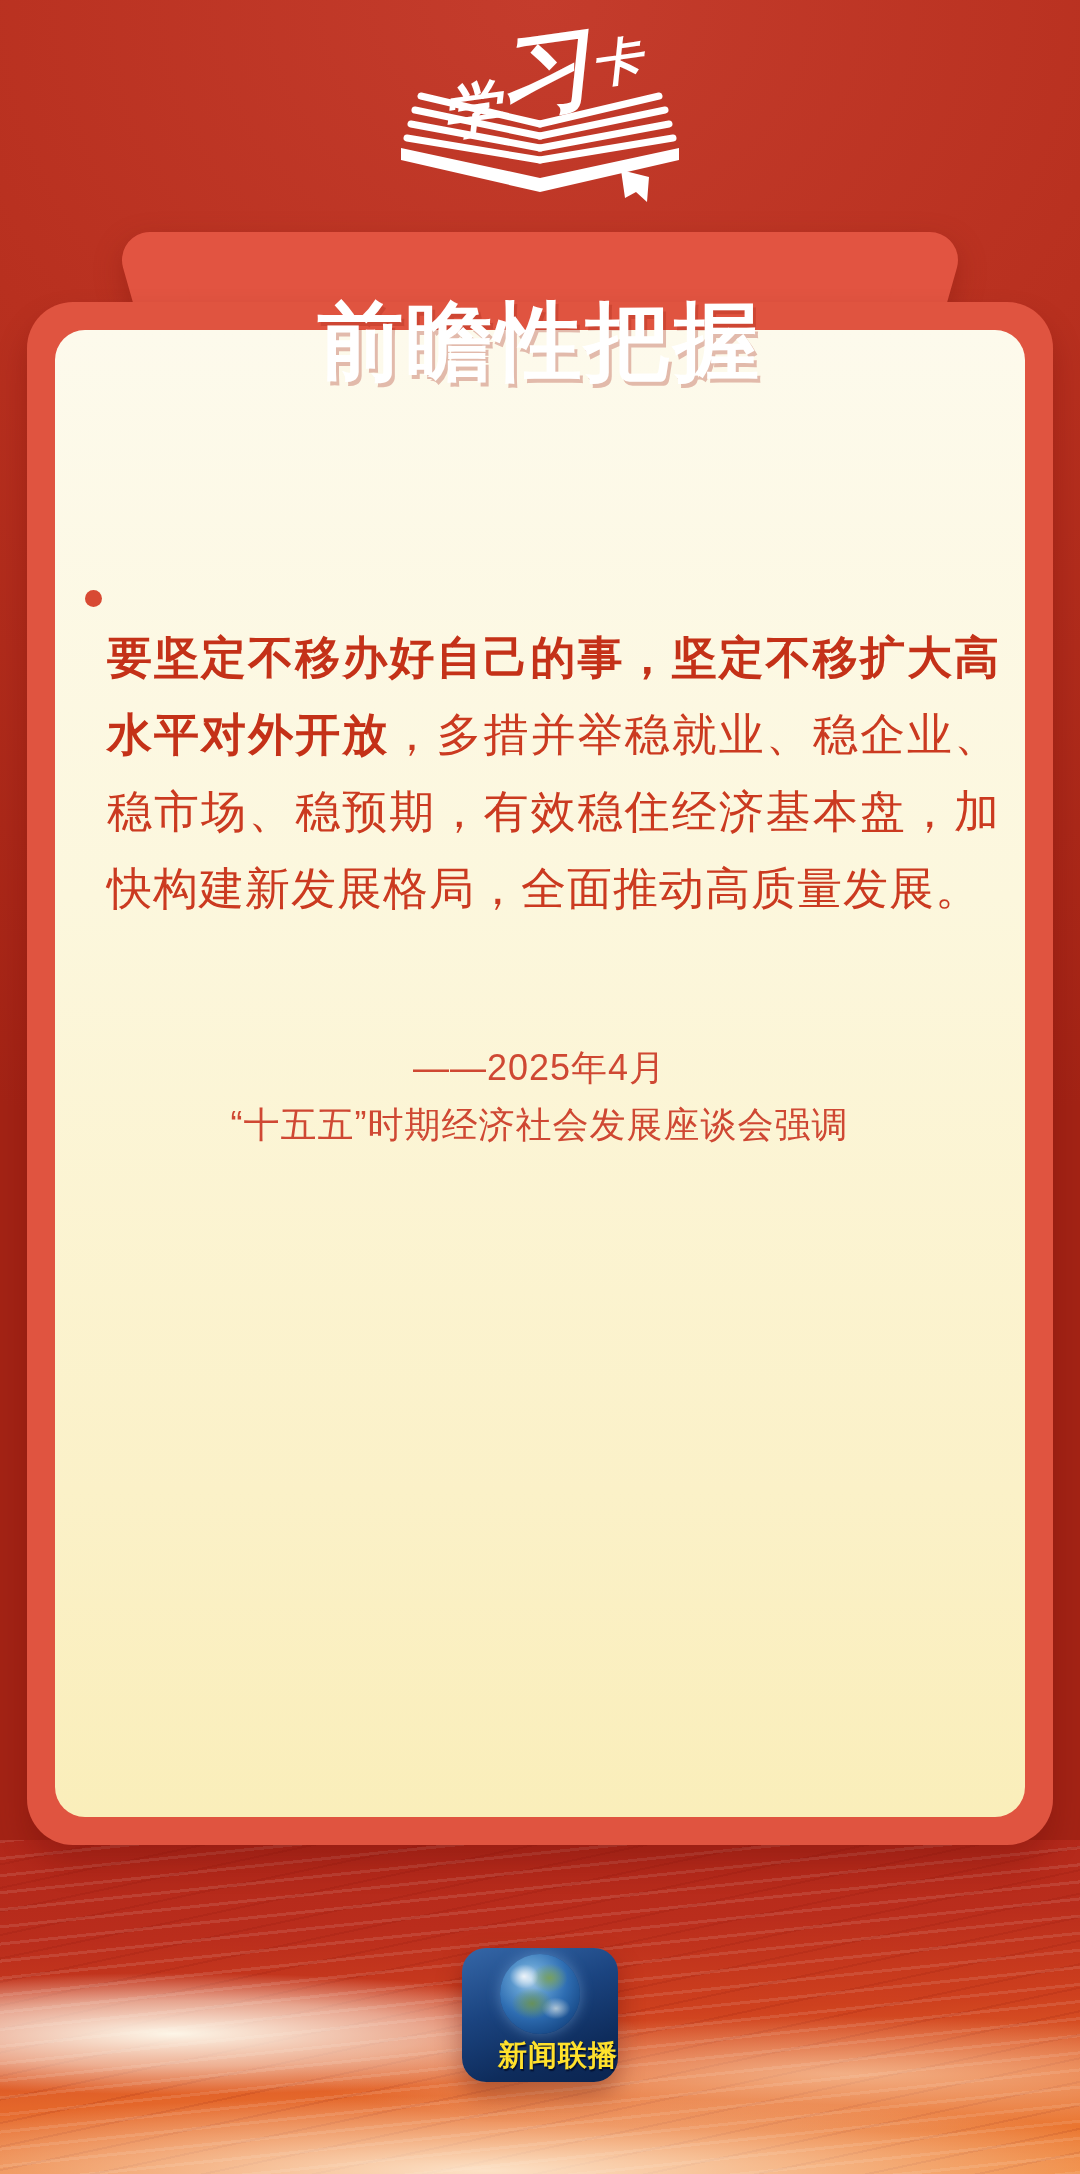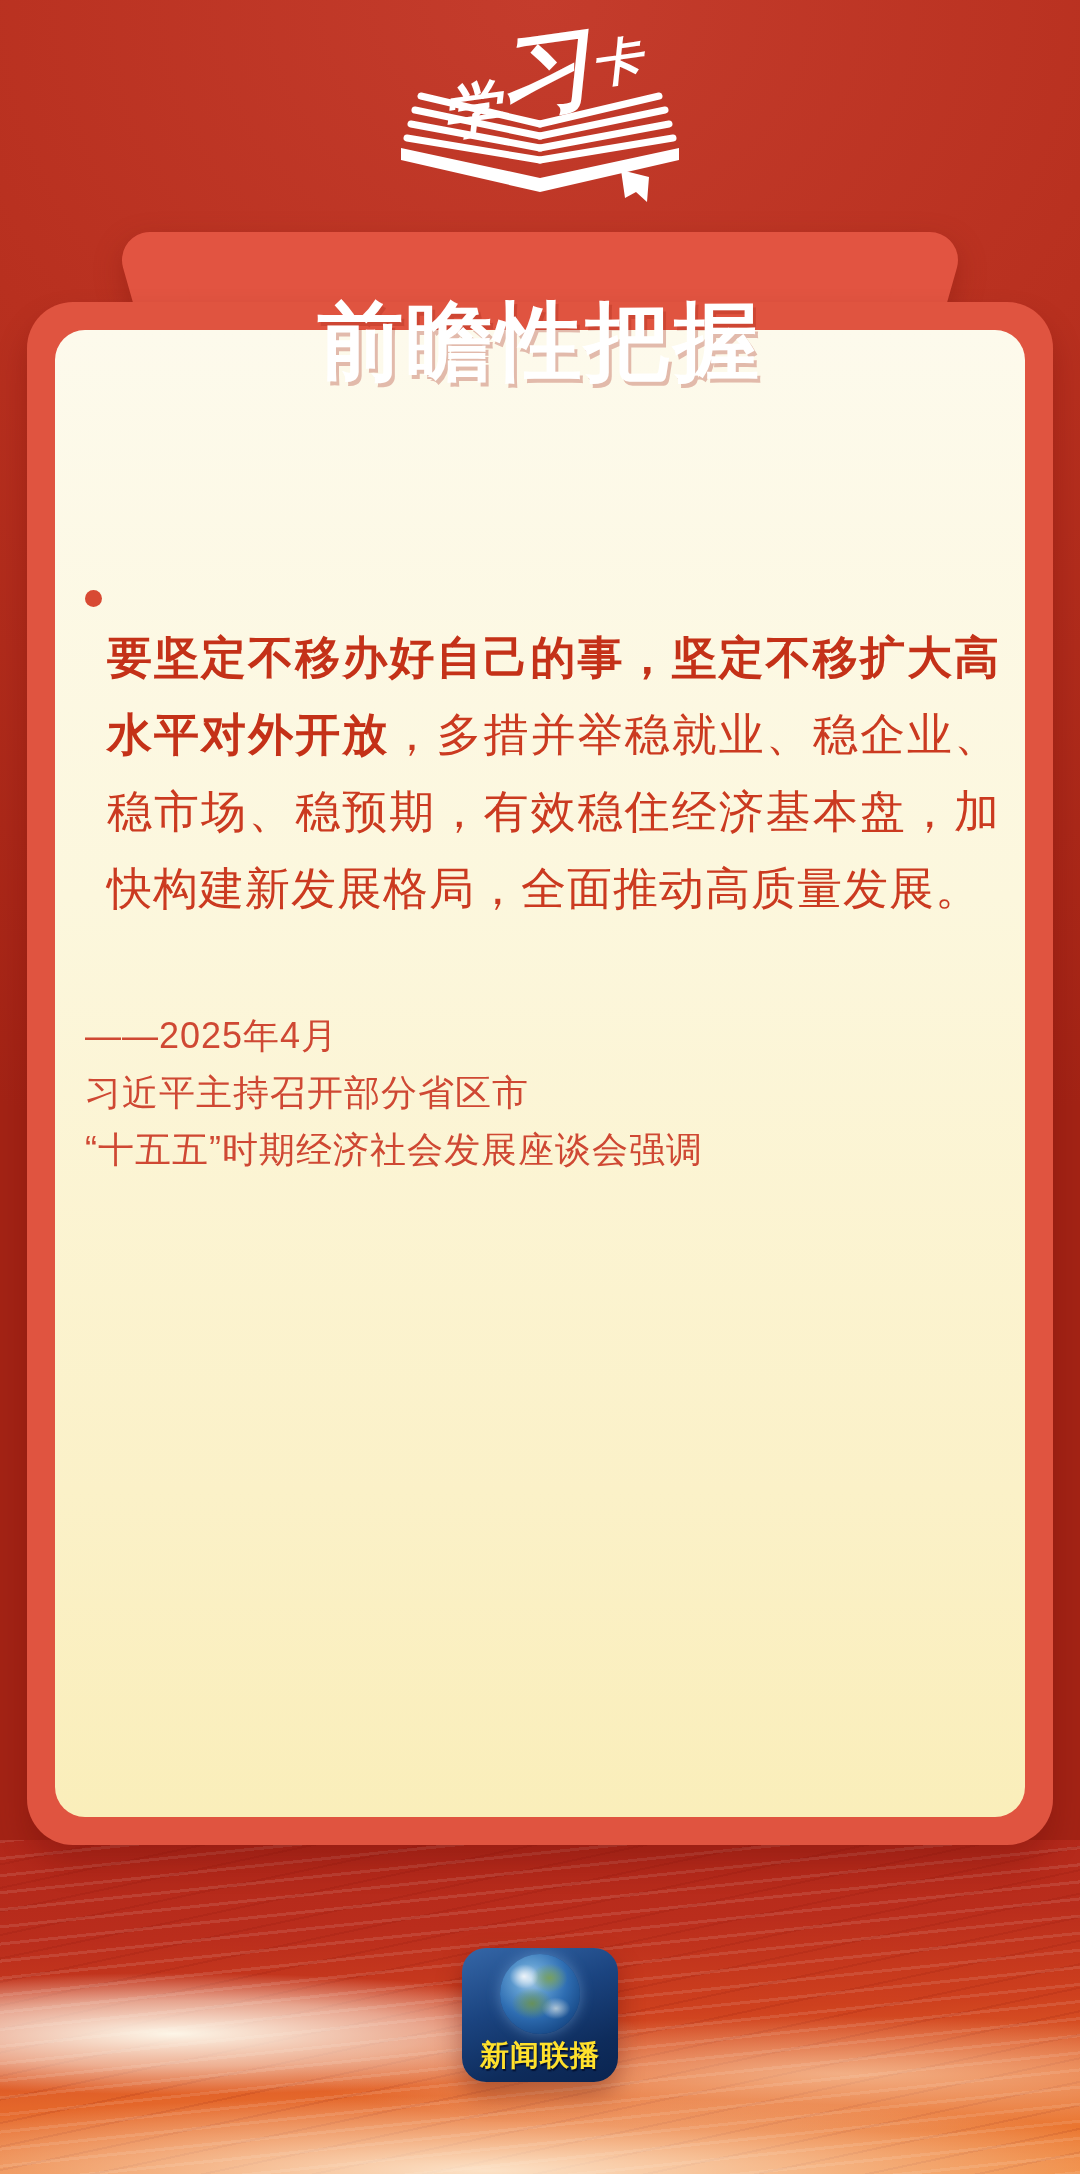--- a/index.html
+++ b/index.html
@@ -73,33 +73,33 @@
     flex:0 0 17px; width:17px; border-radius:9px; background:#d84a33;
     margin:10px 0 12px 0;
   }
   .quote-text{
     flex:1; margin-left:22px;
     font-size:45px; line-height:77px; letter-spacing:1px;
     text-align:justify; color:#cb3a20;
   }
 
   .attribution{
-    margin-top:80px; padding-right:6px;
-    text-align:left; color:#cf4833;
+    margin-top:112px; padding-right:6px;
+    text-align:center; color:#cf4833;
     font-family:"Liberation Sans", sans-serif; font-weight:400;
     font-size:36px; line-height:57px; letter-spacing:1px;
   }
 
   
   .app-logo{
     position:absolute; left:50%; top:1948px; transform:translateX(-50%);
     width:156px; height:134px; border-radius:24px; overflow:hidden;
     background:linear-gradient(160deg, #3567a8 0%, #1b4480 40%, #0e2c5c 75%, #0a2450 100%);
     box-shadow:0 12px 26px rgba(70,5,0,.35);
-    text-align:center;
+    text-align:right;
   }
   .globe{
     width:80px; height:80px; border-radius:50%; margin:6px auto -60px auto;
     position:relative; top:0;
     background:
       radial-gradient(26% 22% at 30% 28%, rgba(255,255,255,.85) 0%, rgba(255,255,255,0) 70%),
       radial-gradient(30% 24% at 62% 30%, rgba(120,160,90,.95) 0%, rgba(120,160,90,0) 75%),
       radial-gradient(34% 26% at 40% 62%, rgba(105,145,80,.9) 0%, rgba(105,145,80,0) 75%),
       radial-gradient(24% 18% at 70% 68%, rgba(230,235,230,.7) 0%, rgba(230,235,230,0) 75%),
       radial-gradient(circle at 38% 32%, #aacdE8 0%, #5f9cd0 22%, #2e6db2 50%, #154582 82%, #0e335f 100%);
@@ -159,21 +159,20 @@
 
 
       <div class="quote">
         <div class="bar"></div>
         <div class="quote-text"><span class="b">要坚定不移办好自己的事，坚定不移扩大高水平对外开放</span><span>，多措并举稳就业、稳企业、稳市场、稳预期，有效稳住经济基本盘，加快构建新发展格局，全面推动高质量发展。</span></div>
       </div>
 
 
       <div class="attribution">
         <div>——2025年4月</div>
-        <div>习近平主持召开部分省区市</div>
         <div>“十五五”时期经济社会发展座谈会强调</div>
       </div>
 
     </div>
   </div>
 
   <div class="app-logo">
     <div class="globe"></div>
     <div class="app-title">新闻联播</div>
     <div class="app-sub">XINWEN  LIANBO</div>

